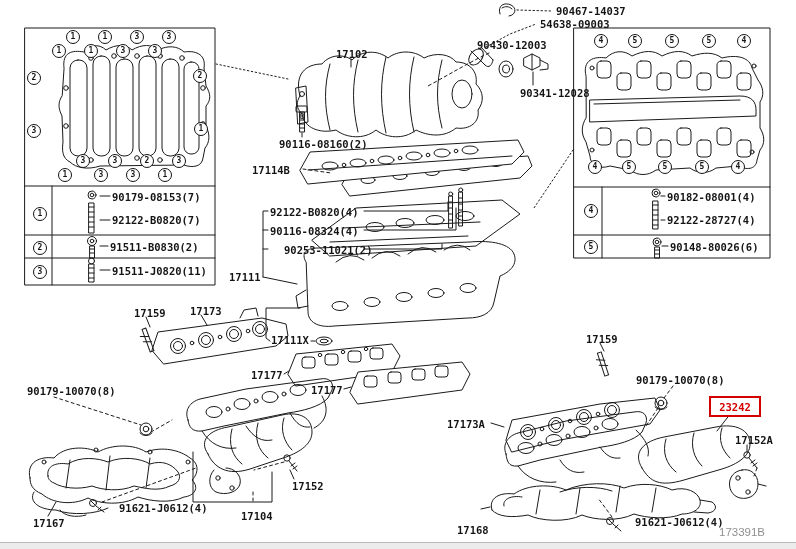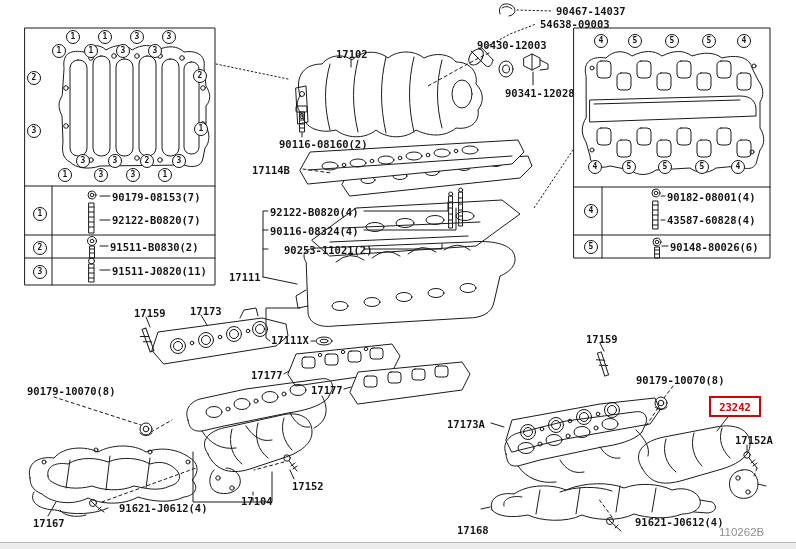--- a/index.html
+++ b/index.html
@@ -426,56 +426,56 @@
     <span class="marker" style="left: 622px; top: 160px;">5</span>
     <span class="marker" style="left: 658px; top: 160px;">5</span>
     <span class="marker" style="left: 695px; top: 160px;">5</span>
     <span class="marker" style="left: 731px; top: 160px;">4</span>
   </div>
 
 <div class="lbl" style="left:556px;top:5px">90467-14037</div>
 <div class="lbl" style="left:540px;top:18px">54638-09003</div>
 <div class="lbl" style="left:477px;top:39px">90430-12003</div>
 <div class="lbl" style="left:336px;top:48px">17102</div>
-<div class="lbl" style="left:505px;top:87px">90341-12028</div>
+<div class="lbl" style="left:520px;top:87px">90341-12028</div>
 <div class="lbl" style="left:279px;top:138px">90116-08160(2)</div>
 <div class="lbl" style="left:252px;top:164px">17114B</div>
 
 <div class="lbl" style="left:270px;top:206px">92122-B0820(4)</div>
 <div class="lbl" style="left:270px;top:225px">90116-08324(4)</div>
 <div class="lbl" style="left:284px;top:244px">90253-11021(2)</div>
 <div class="lbl" style="left:229px;top:271px">17111</div>
 <div class="lbl" style="left:271px;top:334px">17111X</div>
 <div class="lbl" style="left:251px;top:369px">17177</div>
 <div class="lbl" style="left:311px;top:384px">17177</div>
 
 <div class="lbl" style="left:134px;top:307px">17159</div>
 <div class="lbl" style="left:190px;top:305px">17173</div>
 <div class="lbl" style="left:27px;top:385px">90179-10070(8)</div>
 <div class="lbl" style="left:33px;top:517px">17167</div>
 <div class="lbl" style="left:119px;top:502px">91621-J0612(4)</div>
 <div class="lbl" style="left:292px;top:480px">17152</div>
-<div class="lbl" style="left:241px;top:495px">17104</div>
+<div class="lbl" style="left:241px;top:510px">17104</div>
 
 <div class="lbl" style="left:586px;top:333px">17159</div>
 <div class="lbl" style="left:636px;top:374px">90179-10070(8)</div>
 <div class="hl-box">23242</div>
 <div class="lbl" style="left:735px;top:434px">17152A</div>
 <div class="lbl" style="left:447px;top:418px">17173A</div>
 <div class="lbl" style="left:457px;top:524px">17168</div>
 <div class="lbl" style="left:635px;top:516px">91621-J0612(4)</div>
 
 <span class="marker" style="left:33px;top:207px">1</span>
 <span class="marker" style="left:33px;top:241px">2</span>
 <span class="marker" style="left:33px;top:265px">3</span>
 <div class="lbl" style="left:112px;top:191px">90179-08153(7)</div>
 <div class="lbl" style="left:112px;top:214px">92122-B0820(7)</div>
 <div class="lbl" style="left:110px;top:241px">91511-B0830(2)</div>
 <div class="lbl" style="left:112px;top:265px">91511-J0820(11)</div>
 
 <span class="marker" style="left:584px;top:204px">4</span>
 <span class="marker" style="left:584px;top:240px">5</span>
 <div class="lbl" style="left:667px;top:191px">90182-08001(4)</div>
-<div class="lbl" style="left:667px;top:214px">43587-60828(4)</div>
+<div class="lbl" style="left:667px;top:214px">92122-28727(4)</div>
 <div class="lbl" style="left:670px;top:241px">90148-80026(6)</div>
 
-<div class="fiche">110262B</div>
+<div class="fiche">173391B</div>
 <div class="bottombar"></div>
 
 </body></html>

